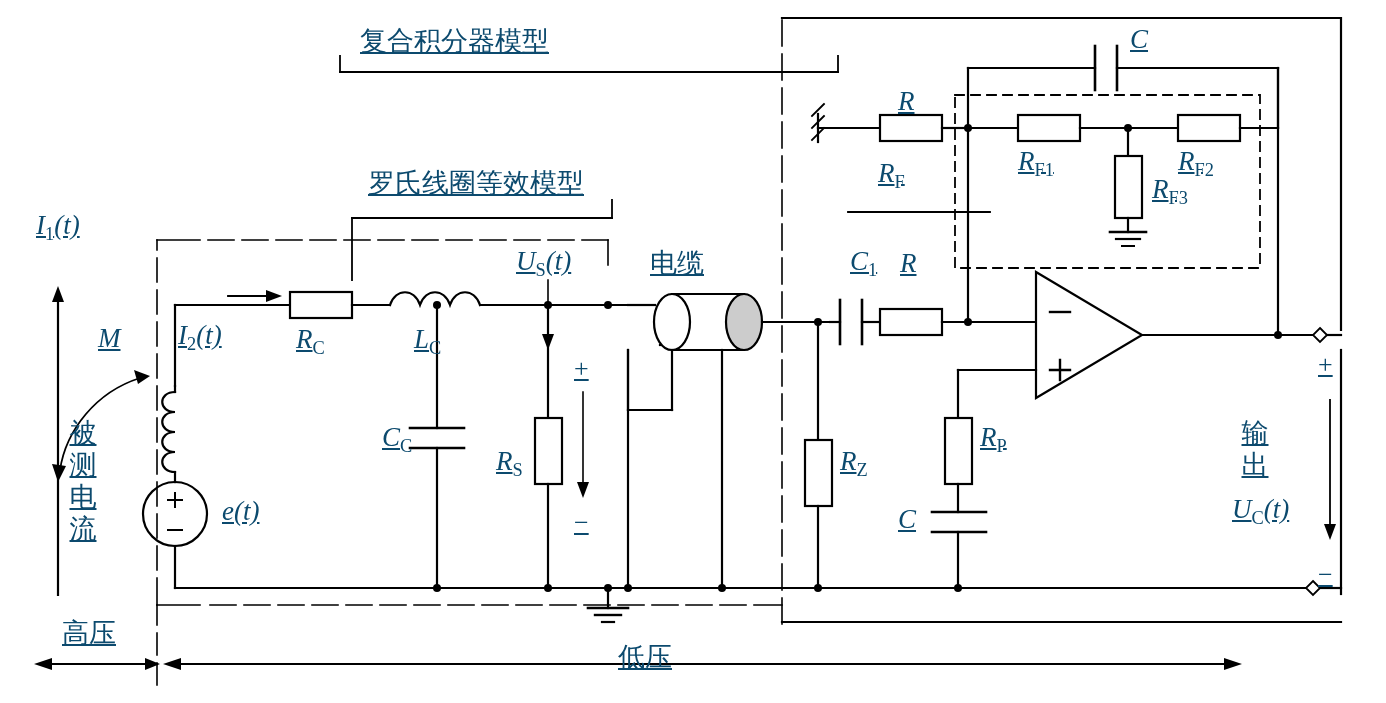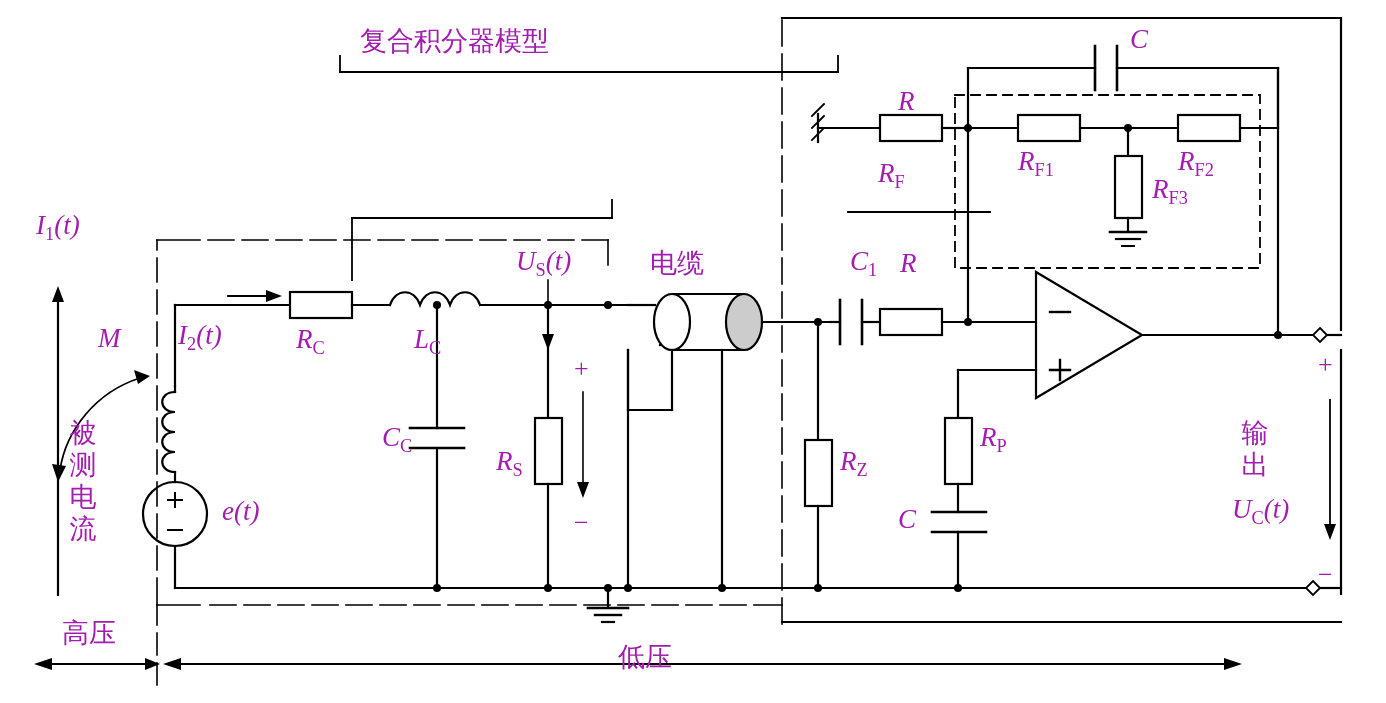--- a/index.html
+++ b/index.html
@@ -1,18 +1,18 @@
 <!DOCTYPE html>
 <html><head>
 <meta charset="utf-8">
 <style>
   html,body{margin:0;padding:0;background:#fff;}
   body{font-family:"Liberation Serif",serif;}
   #stage{position:relative;width:1386px;height:703px;background:#fff;overflow:hidden;}
-  .lbl{position:absolute;white-space:nowrap;color:#a21caf;line-height:1;}
+  .lbl{position:absolute;white-space:nowrap;color:#0c4a6e;line-height:1;text-decoration:underline;}
   .it{font-style:italic;}
   .cn{font-family:"Liberation Sans",sans-serif;font-style:normal;}
   svg{position:absolute;left:0;top:0;}
   .sub{font-size:0.68em;}
 </style>
 </head>
 <body>
 
 <div id="stage">
 
@@ -205,20 +205,21 @@
 
       <path d="M157 605 L157 625 M157 633 L157 655 M157 663 L157 685" stroke-width="1.6"></path>
 
       <path d="M1330 400 L1330 528" stroke-width="1.8"></path>
       <path d="M1330 540 L1324 524 L1336 524 Z" fill="#000" stroke="none"></path>
     </g>
   </svg>
 
   <div class="lbl cn" style="left:360px;top:28px;font-size:27px;">复合积分器模型</div>
 
+  <div class="lbl cn" style="left:368px;top:170px;font-size:27px;">罗氏线圈等效模型</div>
 
   <div class="lbl cn" style="left:650px;top:250px;font-size:27px;">电缆</div>
 
   <div class="lbl" style="left:36px;top:212px;font-size:27px;">
     <span class="it">I</span><span class="sub" style="vertical-align:-0.3em;">1</span><span class="it">(t)</span>
   </div>
 
   <div class="lbl it" style="left:98px;top:325px;font-size:27px;">M</div>
 
   <div class="lbl cn" style="left:68px;top:418px;font-size:27px;line-height:1.18;text-align:center;width:30px;">被<br>测<br>电<br>流</div>

